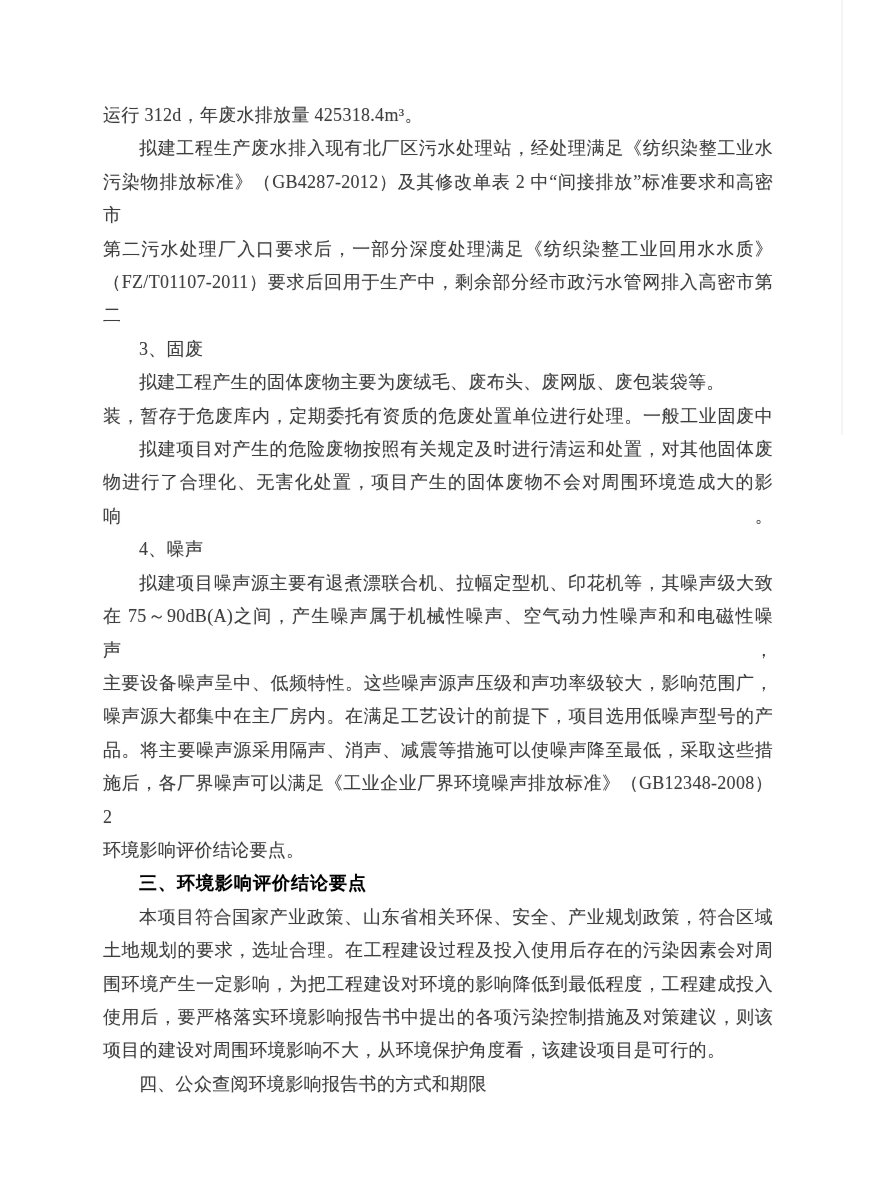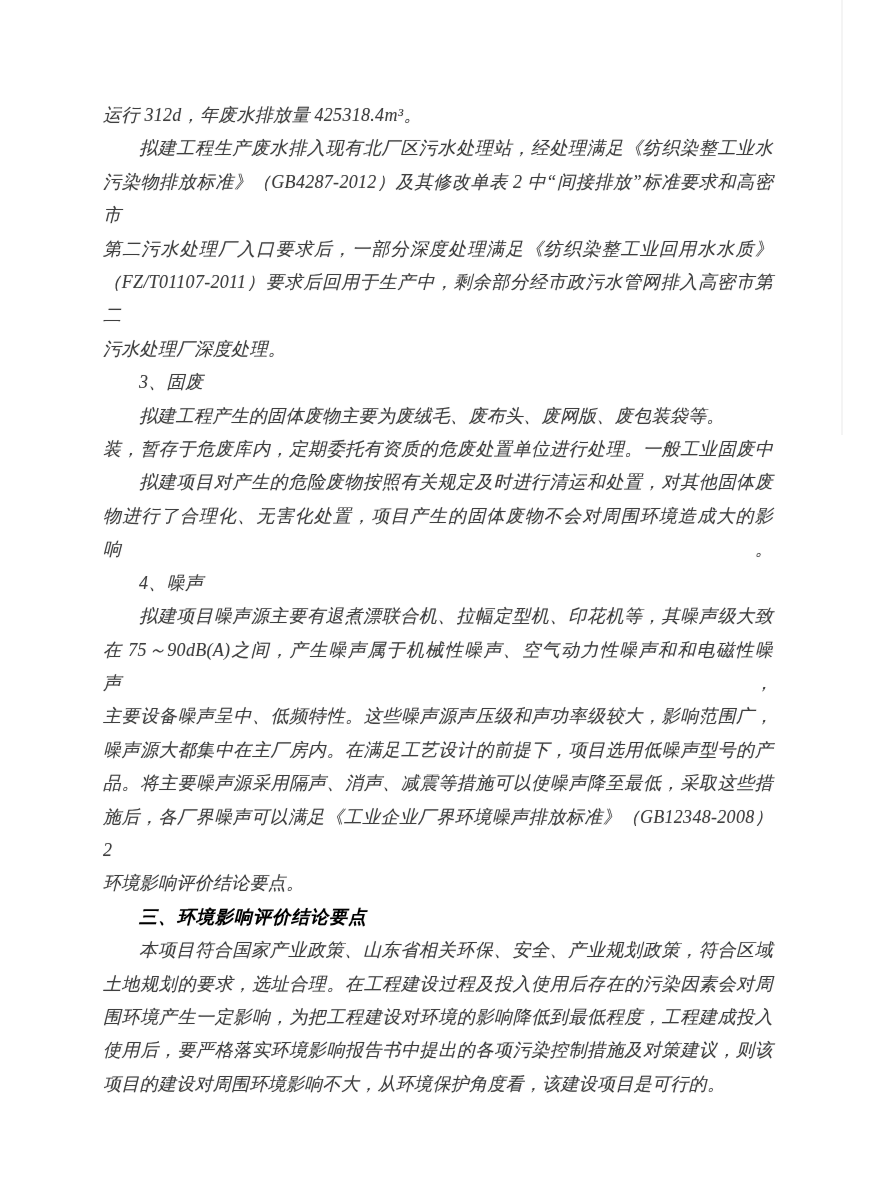--- a/index.html
+++ b/index.html
@@ -31,21 +31,20 @@
     width: 670px;
     color: #3f3f3f;
     font-size: 18px;
     line-height: 33.4px;
     letter-spacing: 0.3px;
     text-shadow: 0 0 1px rgba(80, 80, 80, 0.35);
   }
   .line {
     text-align: justify;
     white-space: nowrap;
-    font-style: italic;
   }
   .line.full {
     white-space: normal;
     text-align-last: justify;
   }
   .line.indent {
     text-indent: 2em;
   }
   .line.bold {
     font-weight: bold;
@@ -60,36 +59,36 @@
 <div class="page">
 
   <div class="scan-fold"></div>
 
   <main class="text-block">
     <div class="line">运行 312d，年废水排放量 425318.4m³。</div>
     <div class="line indent full">拟建工程生产废水排入现有北厂区污水处理站，经处理满足《纺织染整工业水</div>
     <div class="line full">污染物排放标准》（GB4287-2012）及其修改单表 2 中“间接排放”标准要求和高密市</div>
     <div class="line full">第二污水处理厂入口要求后，一部分深度处理满足《纺织染整工业回用水水质》</div>
     <div class="line full">（FZ/T01107-2011）要求后回用于生产中，剩余部分经市政污水管网排入高密市第二</div>
-    <div class="line">污水处理厂深度处理。</div>
     <div class="line indent">3、固废</div>
     <div class="line indent">拟建工程产生的固体废物主要为废绒毛、废布头、废网版、废包装袋等。</div>
     <div class="line full">装，暂存于危废库内，定期委托有资质的危废处置单位进行处理。一般工业固废中</div>
     <div class="line indent full">拟建项目对产生的危险废物按照有关规定及时进行清运和处置，对其他固体废</div>
     <div class="line full">物进行了合理化、无害化处置，项目产生的固体废物不会对周围环境造成大的影响。</div>
     <div class="line indent">4、噪声</div>
     <div class="line indent full">拟建项目噪声源主要有退煮漂联合机、拉幅定型机、印花机等，其噪声级大致</div>
     <div class="line full">在 75～90dB(A)之间，产生噪声属于机械性噪声、空气动力性噪声和和电磁性噪声，</div>
     <div class="line full">主要设备噪声呈中、低频特性。这些噪声源声压级和声功率级较大，影响范围广，</div>
     <div class="line full">噪声源大都集中在主厂房内。在满足工艺设计的前提下，项目选用低噪声型号的产</div>
     <div class="line full">品。将主要噪声源采用隔声、消声、减震等措施可以使噪声降至最低，采取这些措</div>
     <div class="line full">施后，各厂界噪声可以满足《工业企业厂界环境噪声排放标准》（GB12348-2008）2</div>
     <div class="line">环境影响评价结论要点。</div>
     <div class="line indent bold">三、环境影响评价结论要点</div>
     <div class="line indent full">本项目符合国家产业政策、山东省相关环保、安全、产业规划政策，符合区域</div>
     <div class="line full">土地规划的要求，选址合理。在工程建设过程及投入使用后存在的污染因素会对周</div>
     <div class="line full">围环境产生一定影响，为把工程建设对环境的影响降低到最低程度，工程建成投入</div>
     <div class="line full">使用后，要严格落实环境影响报告书中提出的各项污染控制措施及对策建议，则该</div>
     <div class="line">项目的建设对周围环境影响不大，从环境保护角度看，该建设项目是可行的。</div>
+    <div class="line indent">四、公众查阅环境影响报告书的方式和期限</div>
 
   </main>
 
 </div>
 
 </body></html>

